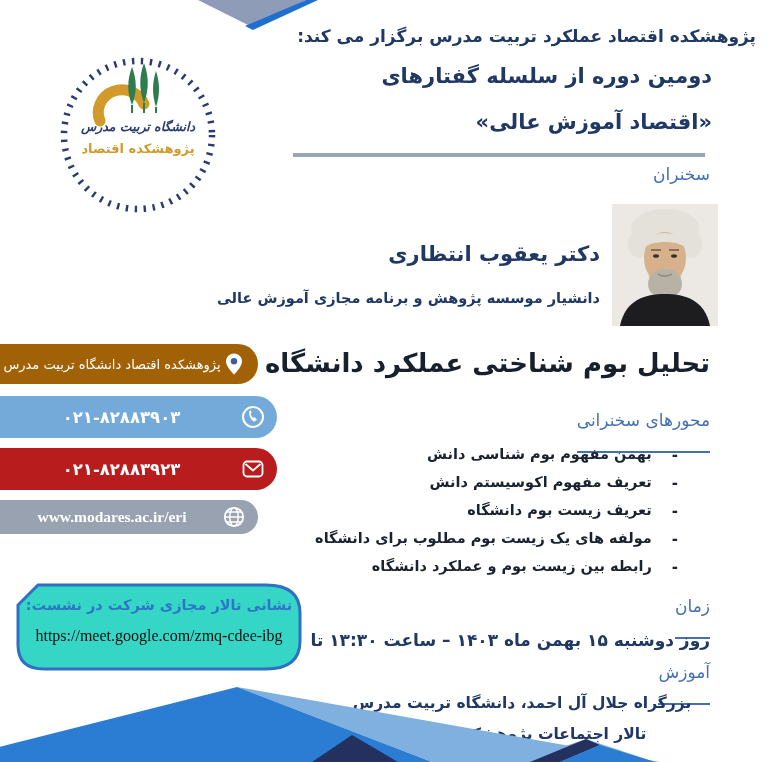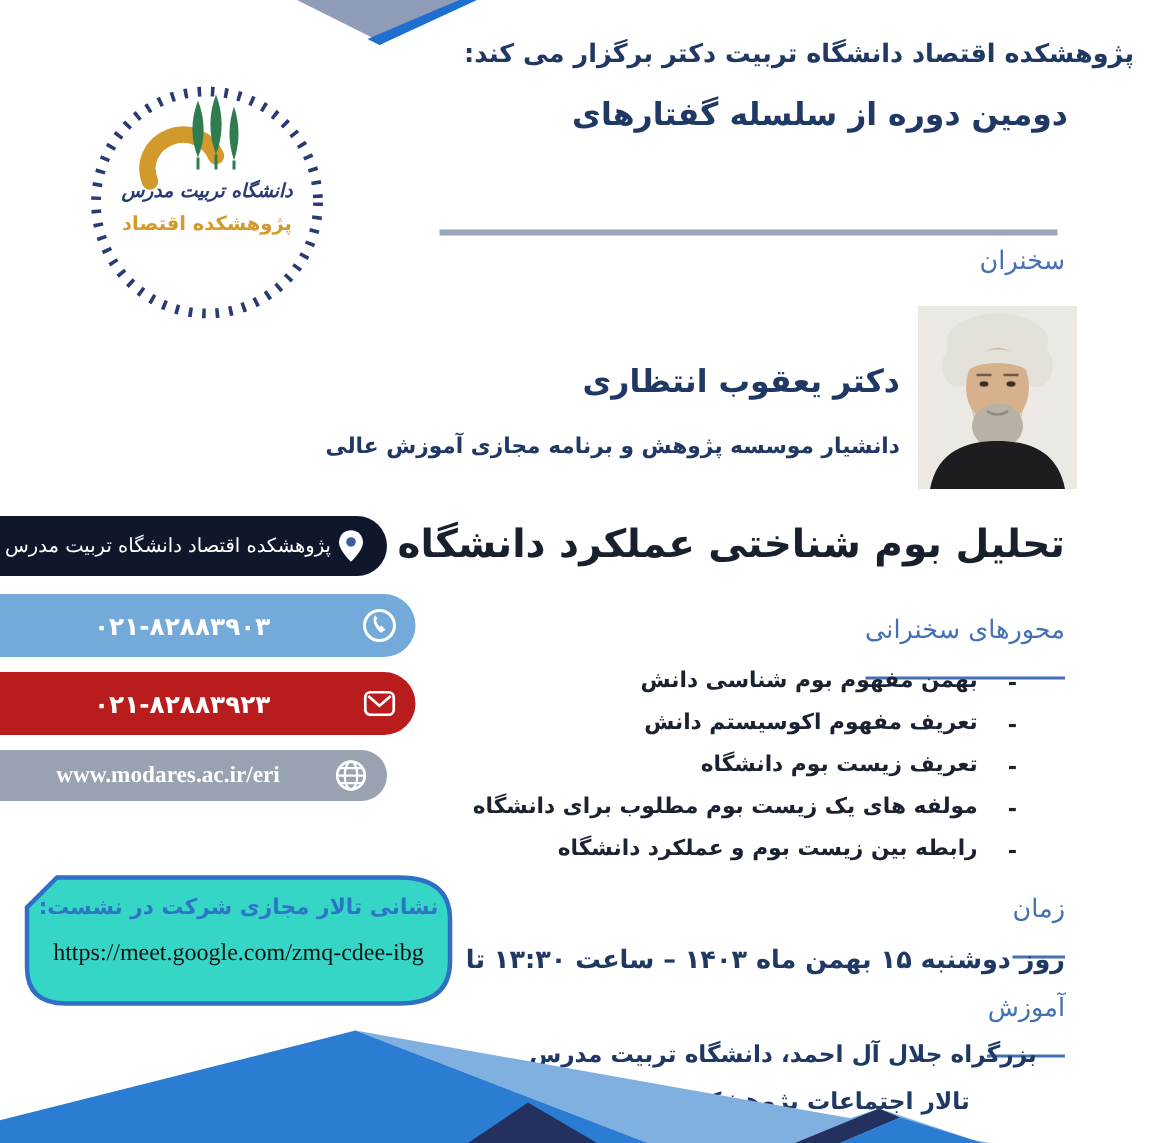--- a/index.html
+++ b/index.html
@@ -37,21 +37,21 @@
   .time-value{top:630px;right:70px;font-size:17px;font-weight:bold;color:#1f3864;direction:rtl;}
   .place-block{top:694px;right:68px;width:380px;text-align:center;direction:rtl;}
   .place-l1{font-size:15.5px;font-weight:bold;color:#1f3864;margin-bottom:13px;}
   .place-l2{font-size:15.5px;font-weight:bold;color:#1f3864;}
 
   
   .bar{left:0;height:42px;border-radius:0 21px 21px 0;display:flex;align-items:center;
        justify-content:center;color:#fff;}
   .bar .txt{padding-right:34px;}
   .bar-icon{position:absolute;right:12px;top:50%;transform:translateY(-50%);width:24px;height:24px;}
-  .bar1{top:344px;width:258px;height:40px;background:#0f172a;}
+  .bar1{top:344px;width:258px;height:40px;background:#a16207;}
   .bar1 .txt{font-size:13px;direction:rtl;}
   .bar2{top:396px;width:277px;background:#74aad9;}
   .bar3{top:448px;width:277px;background:#b91c1c;}
   .bar2 .txt,.bar3 .txt{font-size:16.5px;font-weight:bold;direction:ltr;letter-spacing:1px;}
   .bar4{top:500px;width:258px;height:34px;background:#99a2b0;border-radius:0 17px 17px 0;}
   .bar4 .txt{font-family:"Liberation Serif","DejaVu Serif",serif;font-weight:bold;font-size:15.5px;text-align:center;}
 
   
   .vbox{left:14px;top:581px;width:290px;height:92px;}
   .vbox-title{position:absolute;top:16px;left:0;width:100%;text-align:center;
@@ -81,22 +81,23 @@
     <g fill="#2f7d4e">
       <path d="M74 12 C69 25 69 38 74 50 C79 38 79 25 74 12 Z"></path>
       <path d="M86 8 C81 21 81 35 86 48 C91 35 91 21 86 8 Z"></path>
       <path d="M98 16 C94 28 94 40 98 52 C102 40 102 28 98 16 Z"></path>
       <path d="M74 50 L74 58 M86 48 L86 58 M98 52 L98 58" stroke="#2f7d4e" stroke-width="2"></path>
     </g>
     <text x="80" y="76" text-anchor="middle" font-size="12.5" font-style="italic" font-weight="bold" fill="#2a3a72" direction="rtl">دانشگاه تربیت مدرس</text>
     <text x="80" y="98" text-anchor="middle" font-size="13" font-weight="bold" fill="#d29a2a" direction="rtl">پژوهشکده اقتصاد</text>
   </svg>
 
-  <div class="abs hdr-line1">پژوهشکده اقتصاد دانشگاه تربیت دکتر برگزار می کند:</div>
+  <div class="abs hdr-line1">پژوهشکده اقتصاد عملکرد تربیت مدرس برگزار می کند:</div>
   <div class="abs hdr-line2">دومین دوره از سلسله گفتارهای</div>
+  <div class="abs hdr-line3">«اقتصاد آموزش عالی»</div>
   <div class="abs divider"></div>
 
   <div class="abs sec-head h-speaker">سخنران</div>
 
   <svg class="abs photo" viewBox="0 0 106 122">
     <rect x="0" y="0" width="106" height="122" fill="#ece9e4"></rect>
     <ellipse cx="53" cy="24" rx="34" ry="19" fill="#e3e1da"></ellipse>
     <ellipse cx="27" cy="40" rx="11" ry="14" fill="#e3e1da"></ellipse>
     <ellipse cx="79" cy="40" rx="11" ry="14" fill="#e3e1da"></ellipse>
     <ellipse cx="53" cy="54" rx="21" ry="26" fill="#d7b08c"></ellipse>

